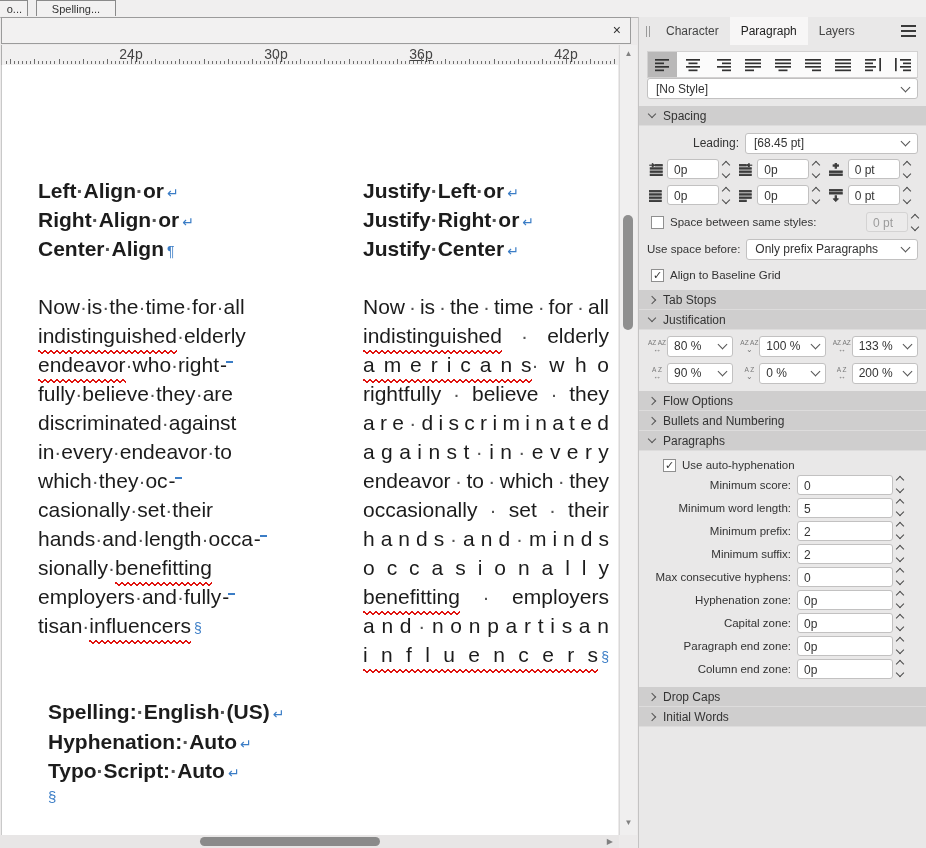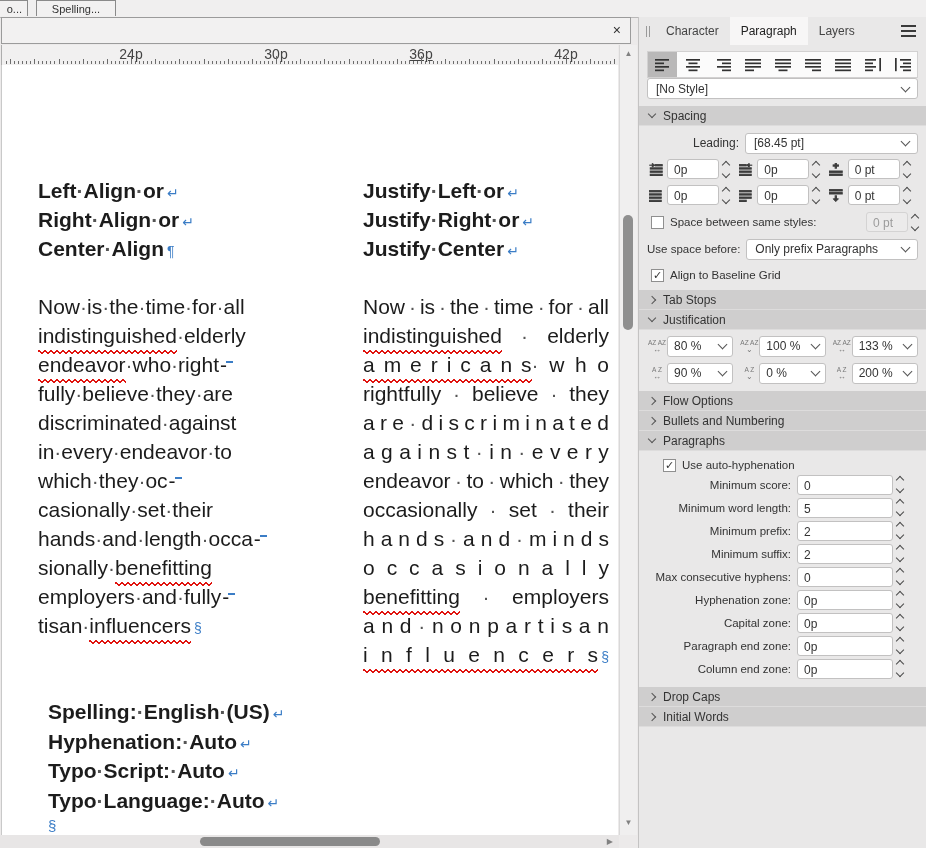--- a/index.html
+++ b/index.html
@@ -469,21 +469,20 @@
             <span>r</span>
             <span>s</span>
           </span>
           <span class="mark">§</span>
         </div>
       </div>
     <div class="docblock" id="fblock" style="left:37px;top:632px;width:560px;margin-left:9px;">
         <div class="docline fline"><span>Spelling:</span><span class="wdot">·</span><span>English</span><span class="wdot">·</span><span>(US)</span><span class="mark">↵</span></div>
         <div class="docline fline"><span>Hyphenation:</span><span class="wdot">·</span><span>Auto</span><span class="mark">↵</span></div>
         <div class="docline fline"><span>Typo</span><span class="wdot">·</span><span>Script:</span><span class="wdot">·</span><span>Auto</span><span class="mark">↵</span></div>
-        <div class="docline fline"><span>Typo</span><span class="wdot">·</span><span>Language:</span><span class="wdot">·</span><span>Auto</span><span class="mark">↵</span></div>
         <div class="endmark-line"><span class="bluechar">§</span></div>
       </div>
   </div>
 
   <div class="vscroll">
     <span class="sarrow up">▲</span>
     <div class="vthumb"></div>
     <span class="sarrow down">▼</span>
   </div>
   <div class="hscroll">

